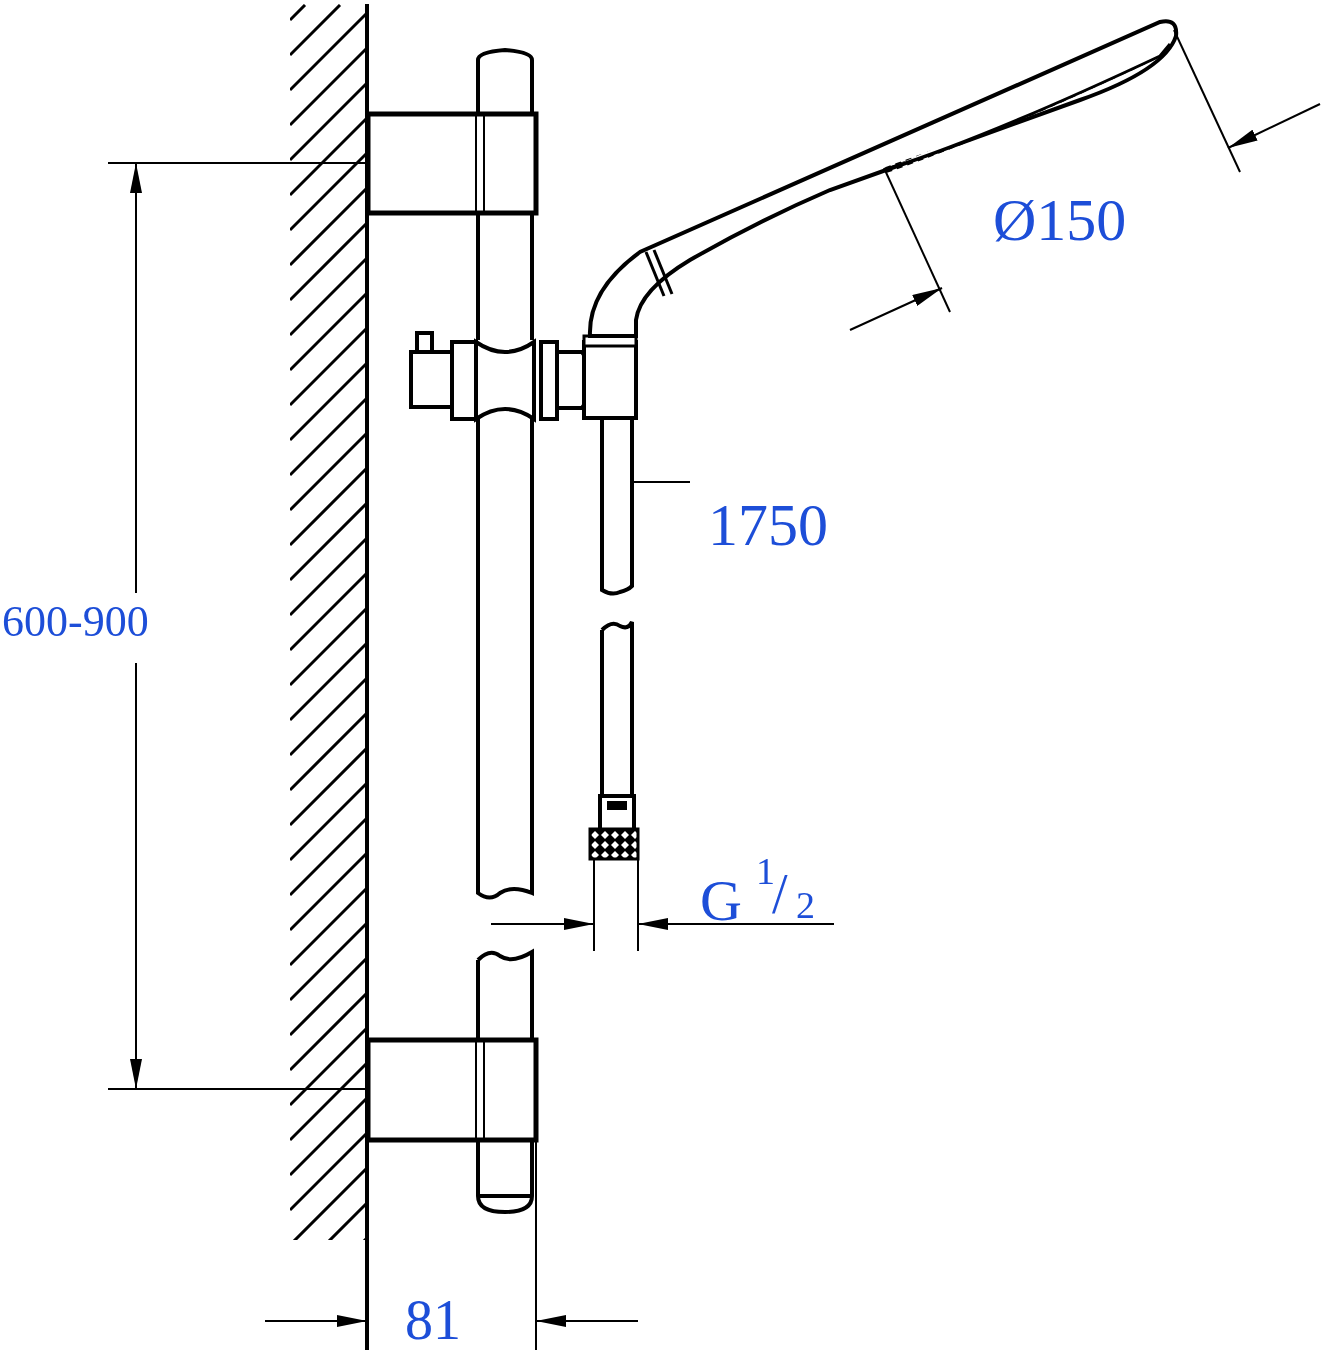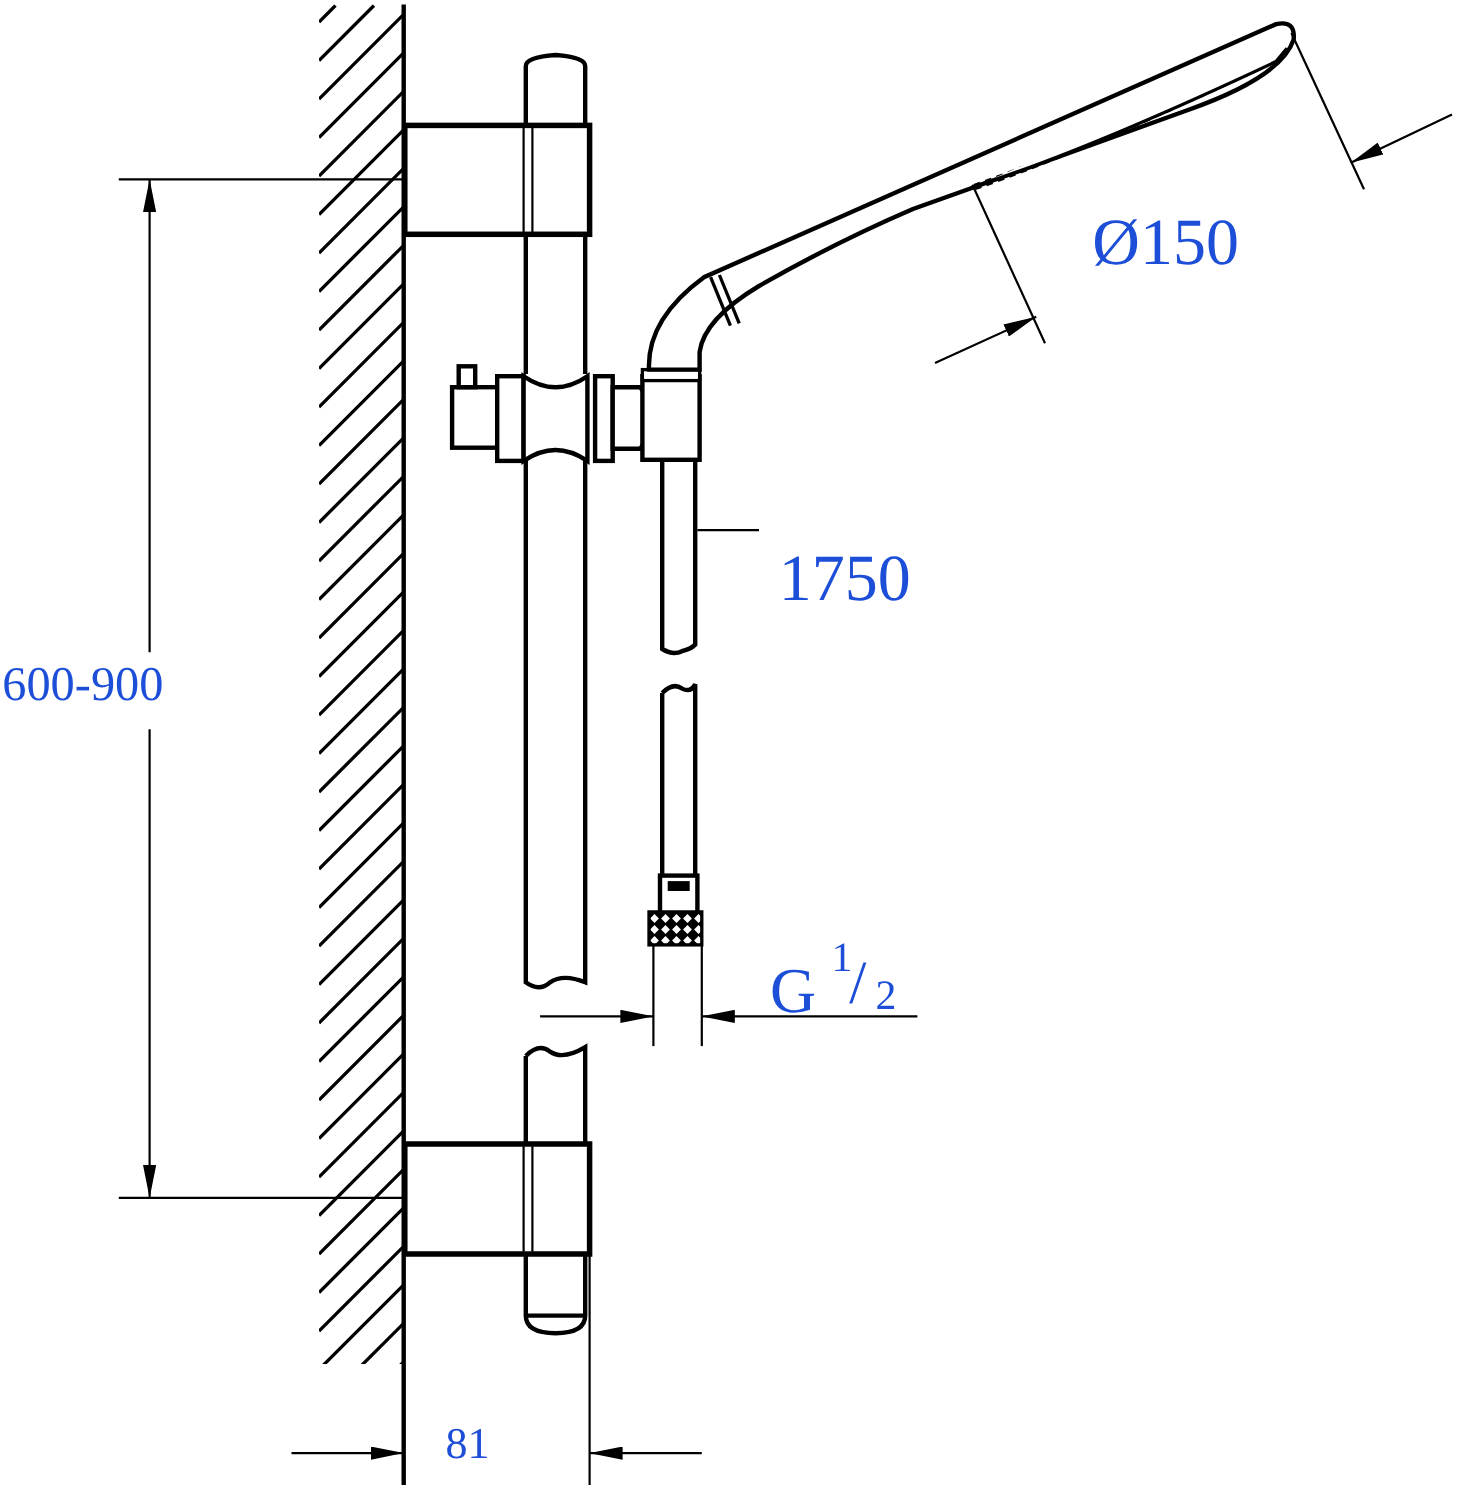--- a/index.html
+++ b/index.html
@@ -2,21 +2,21 @@
 <html><head>
 <meta charset="utf-8">
 <style>
   html, body { margin: 0; padding: 0; background: #ffffff; }
   body { width: 1330px; height: 1354px; position: relative; overflow: hidden; font-family: "Liberation Sans", sans-serif; }
   svg { position: absolute; left: 0; top: 0; }
   .dim-label { position: absolute; color: #1d4ed8; font-family: Liberation Serif, serif; line-height: 1; white-space: nowrap; }
   #lbl-height { left: 2px; top: 600px; font-size: 44px; }
   #lbl-hose { left: 708px; top: 455px; font-size: 60px; margin-top: 40px; }
   #lbl-diam { left: 993px; top: 190px; font-size: 60px; }
-  #lbl-depth { left: 405px; top: 1292px; font-size: 40px; }
+  #lbl-depth { left: 405px; top: 1292px; font-size: 56px; }
   #lbl-thread { left: 700px; top: 872px; font-size: 58px; }
   #lbl-thread .num { position: absolute; left: 56px; top: -20px; font-size: 38px; }
   #lbl-thread .slash { position: absolute; left: 72px; top: -6px; font-size: 56px; }
   #lbl-thread .den { position: absolute; left: 96px; top: 14px; font-size: 38px; }
   #lbl-thread .g { position: absolute; left: 0; top: 0; }
 </style>
 </head>
 <body>
 
 <svg width="1330" height="1354" viewBox="0 0 1330 1354" xmlns="http://www.w3.org/2000/svg">

